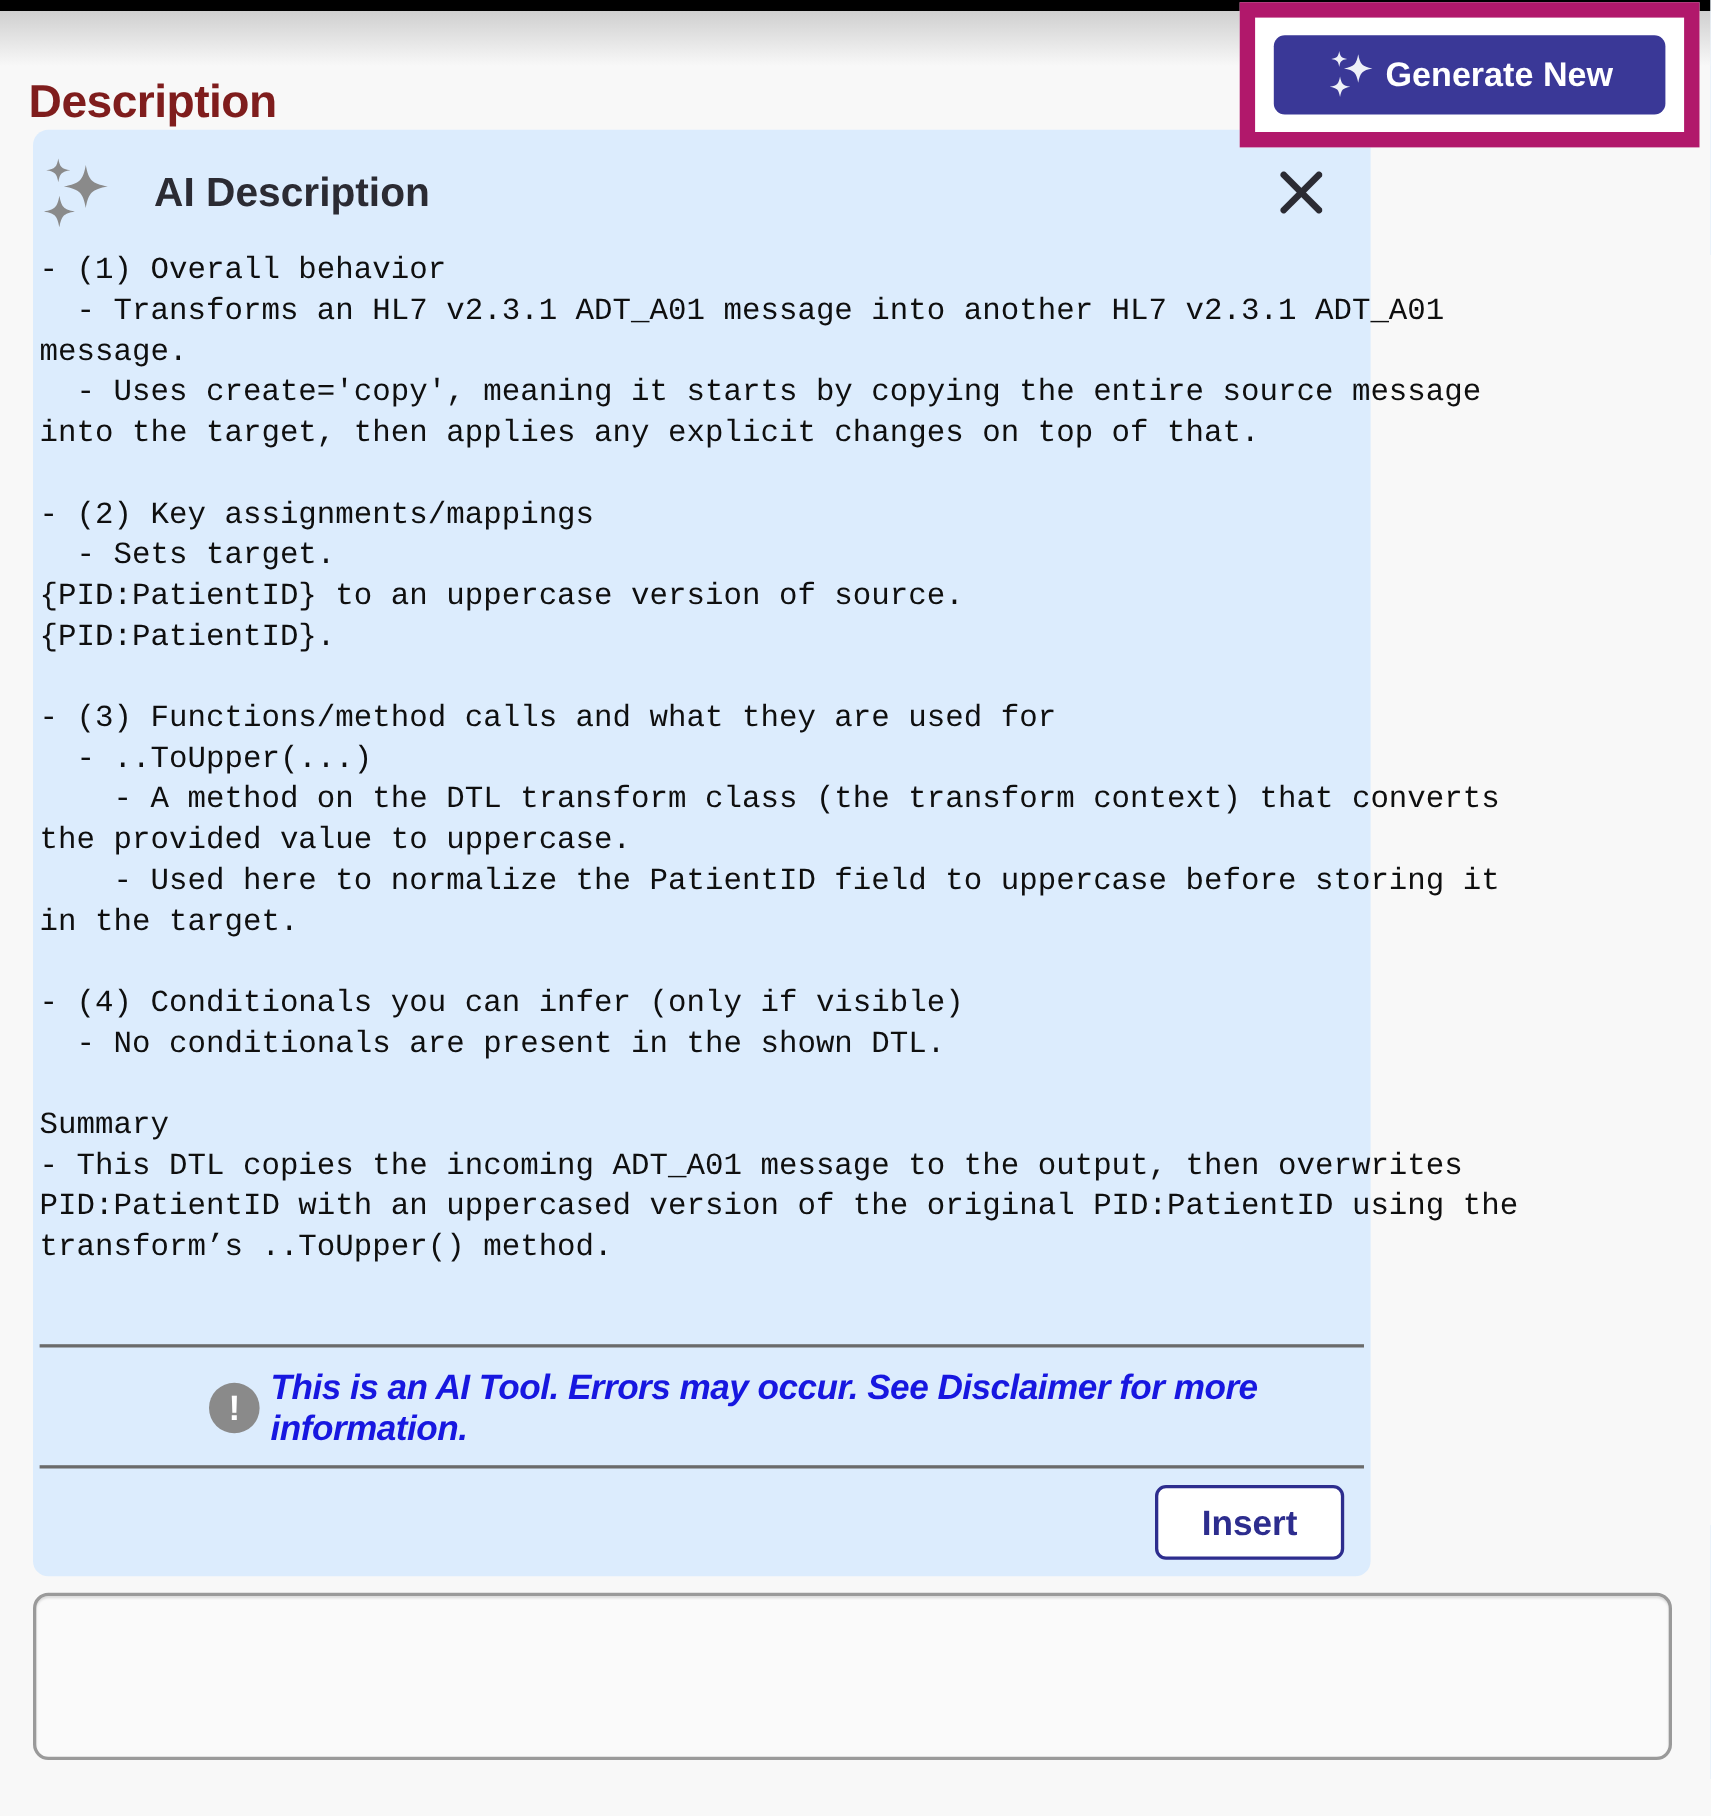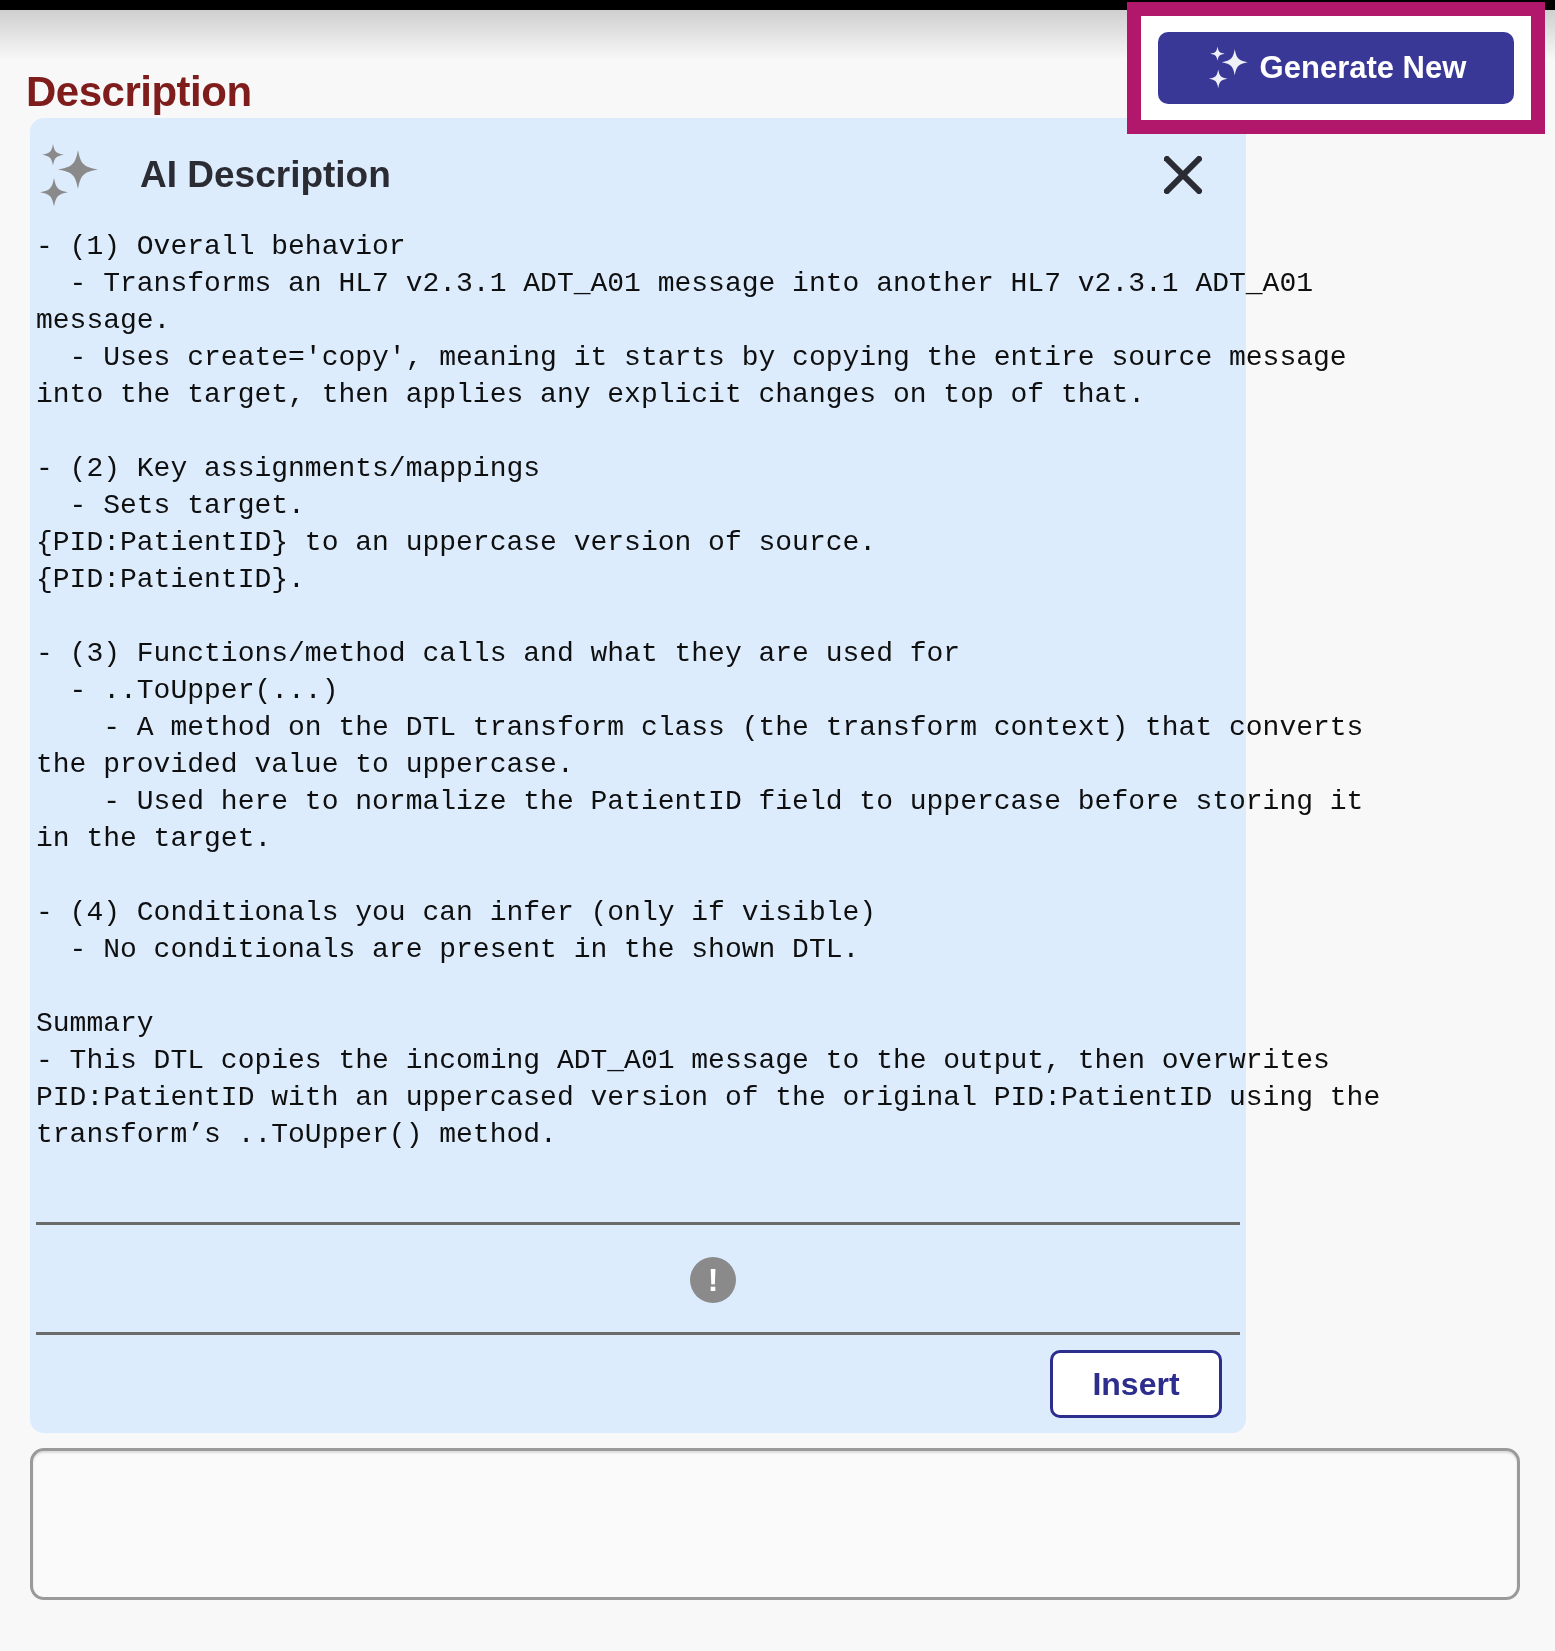--- a/index.html
+++ b/index.html
@@ -187,20 +187,21 @@
 
 Summary
 - This DTL copies the incoming ADT_A01 message to the output, then overwrites
 PID:PatientID with an uppercased version of the original PID:PatientID using the
 transform’s ..ToUpper() method.</pre>
 
   <div class="divider divider-1"></div>
 
   <div class="disclaimer-row">
     <span class="warn-icon">!</span>
+    <span class="disclaimer-text">This is an AI Tool. Errors may occur. See Disclaimer for more information.</span>
   </div>
 
   <div class="divider divider-2"></div>
 
   <div class="insert-row">
     <button class="insert-btn">Insert</button>
   </div>
 
 </section>
 

